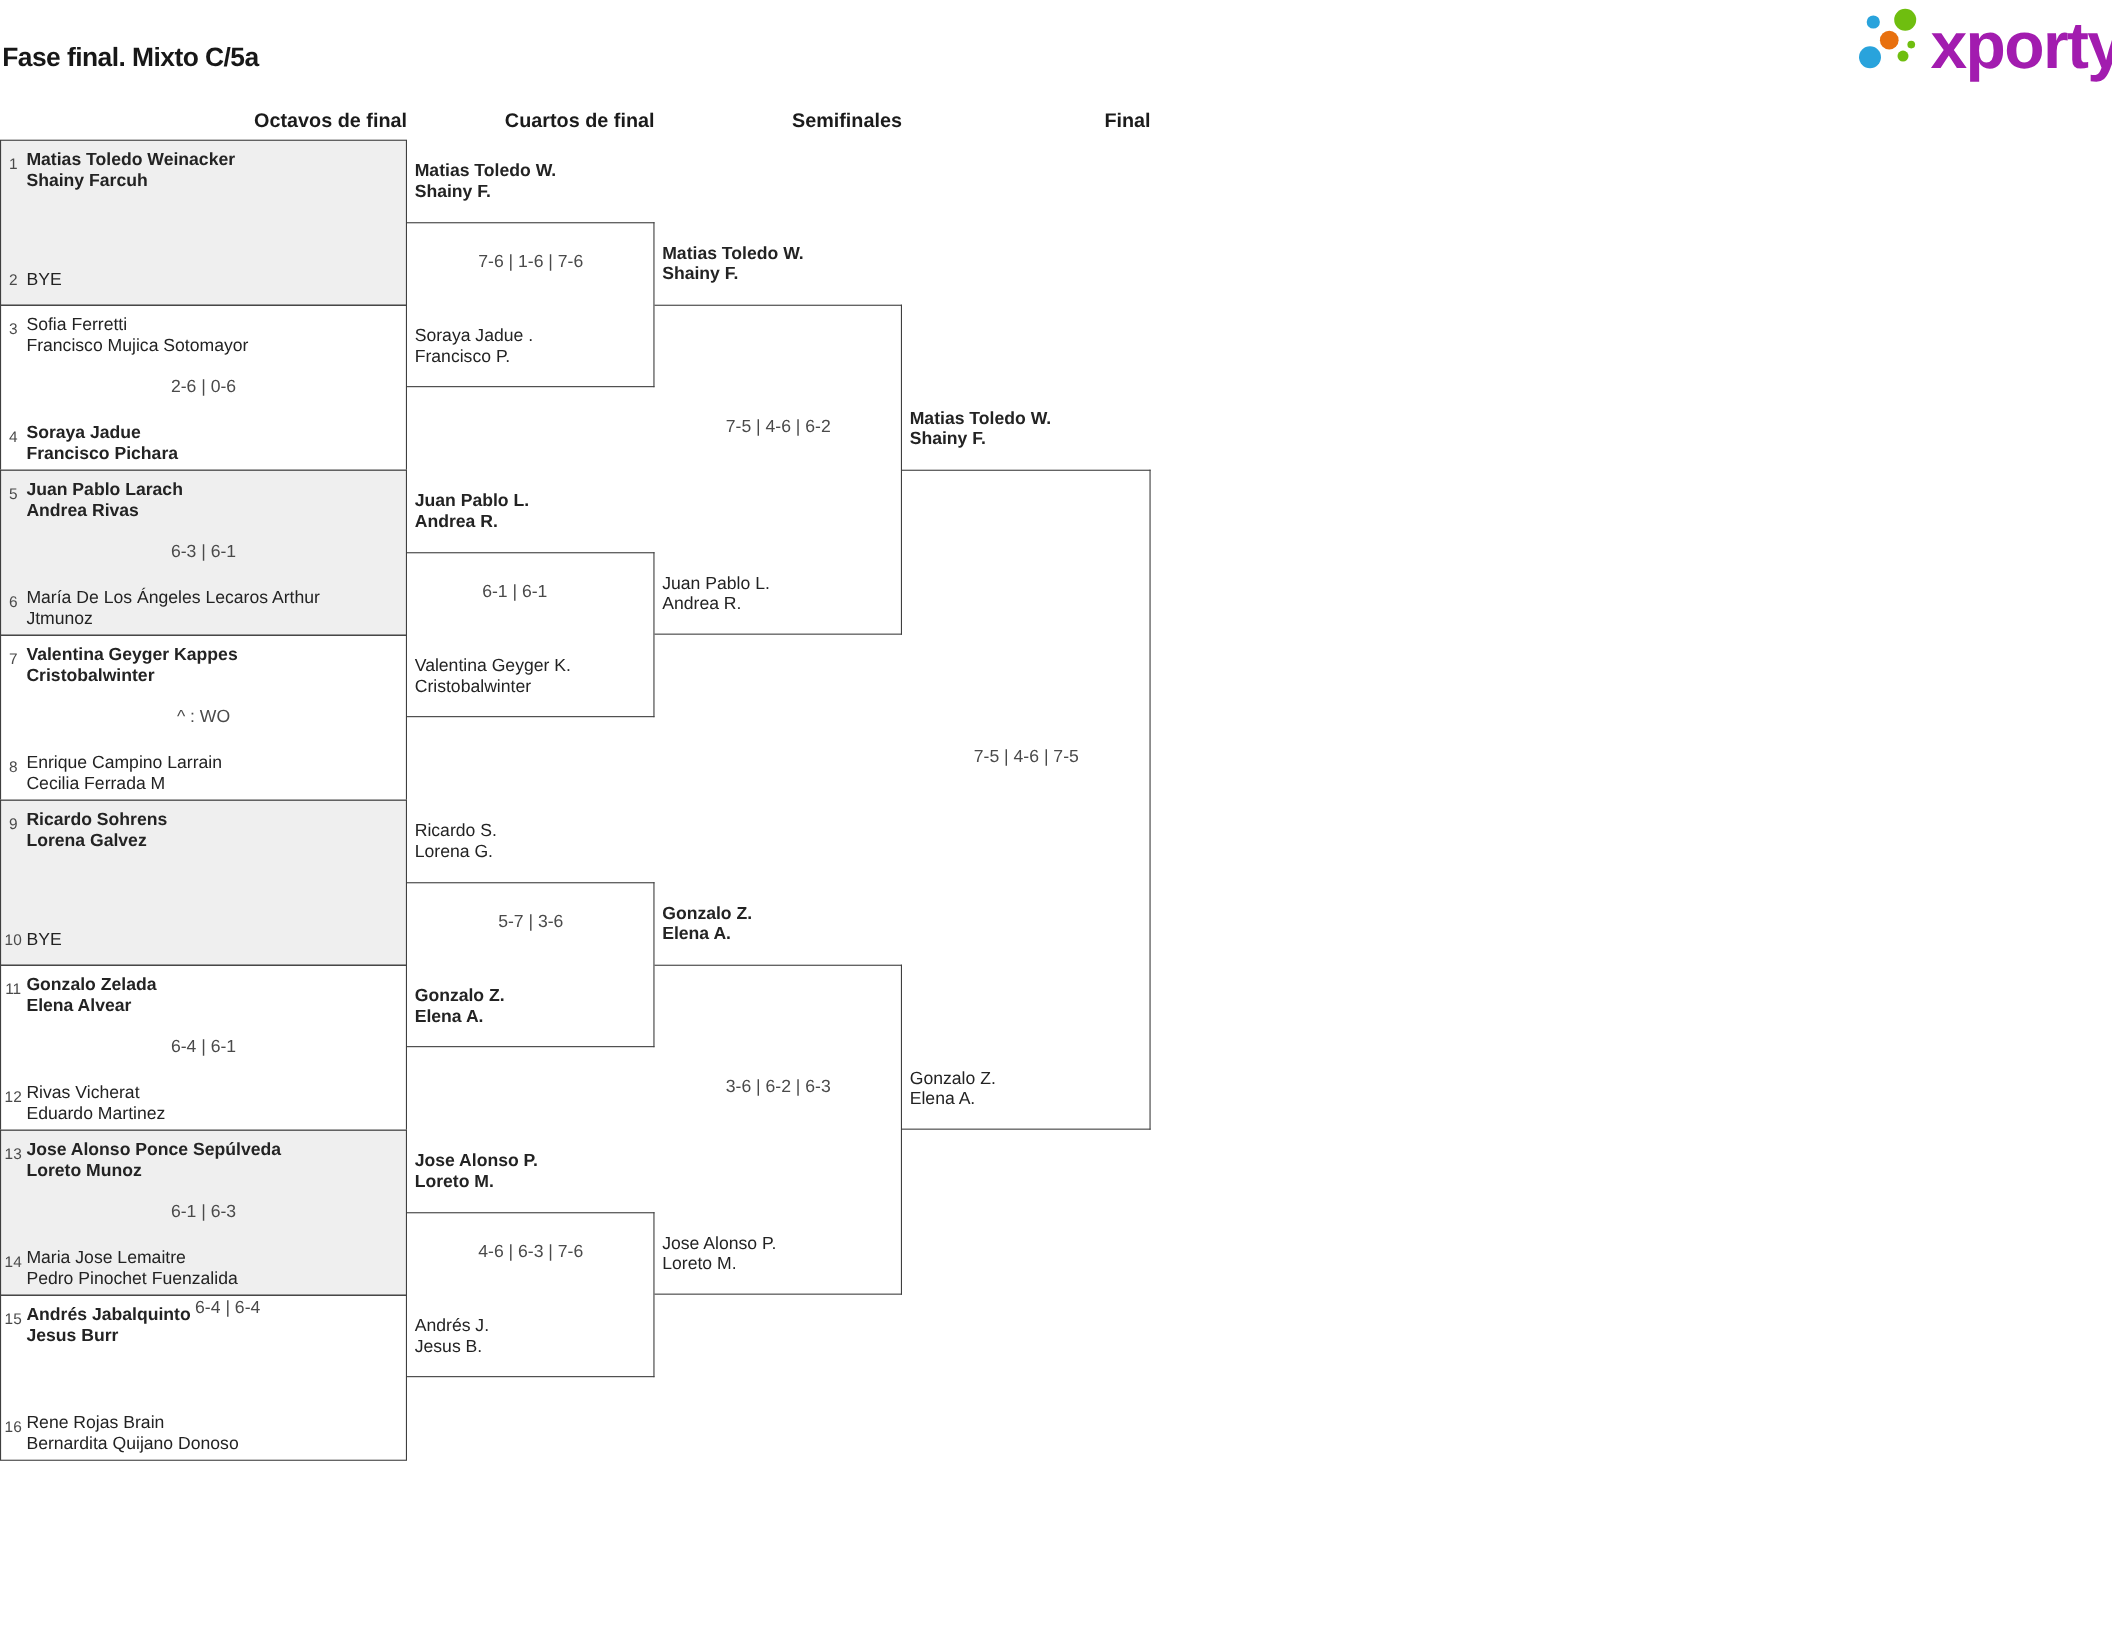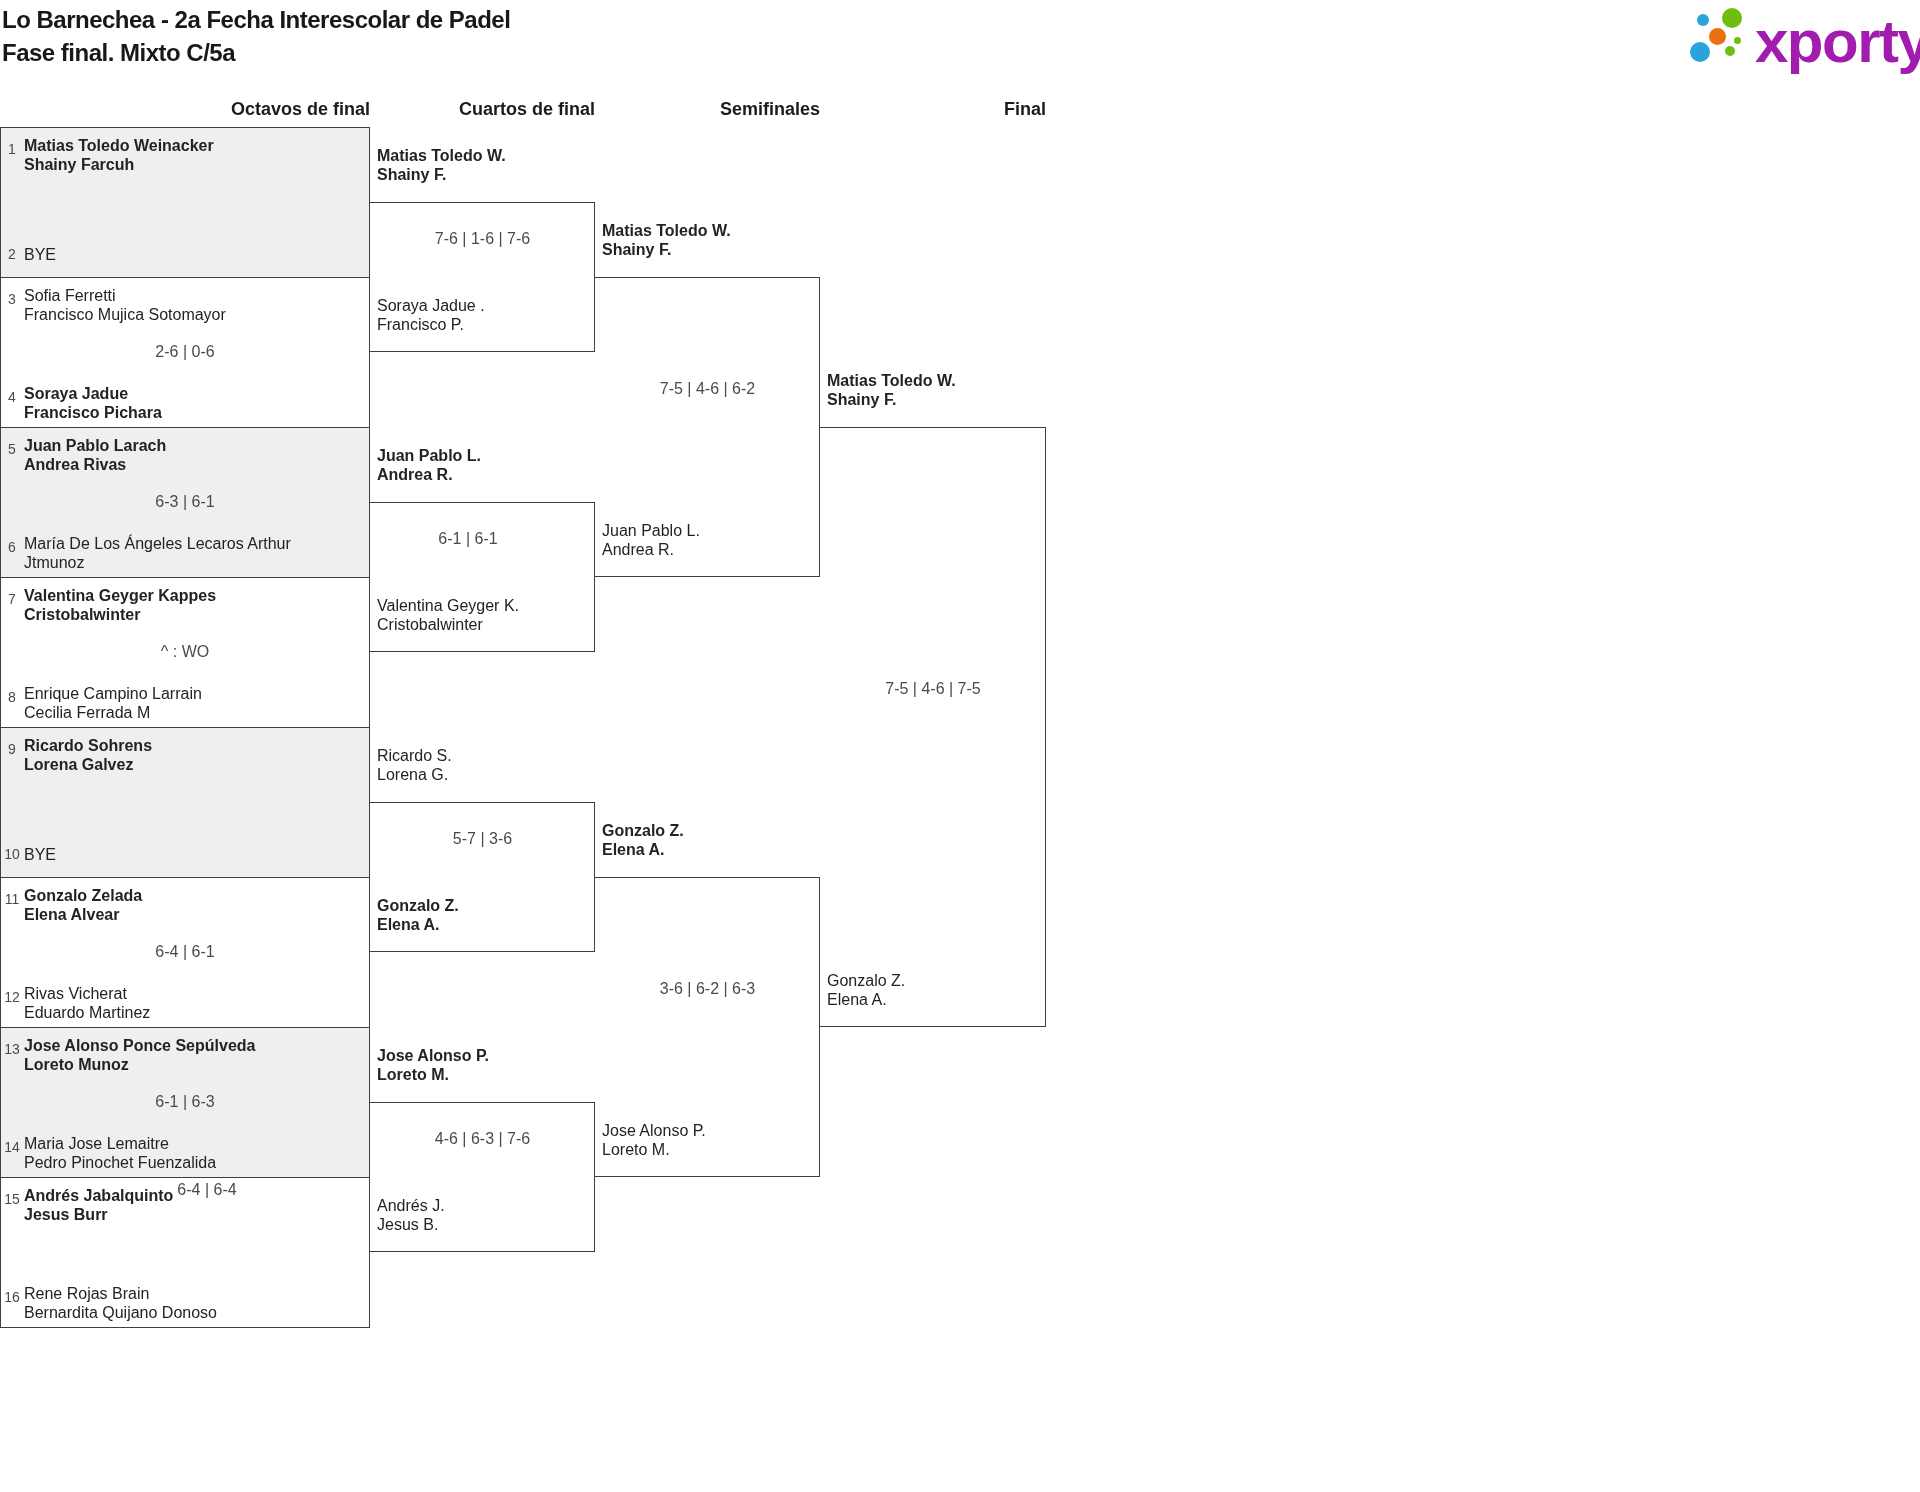--- a/index.html
+++ b/index.html
@@ -17,21 +17,20 @@
   .sc{font-size:16px;color:#4a4a4a;text-align:center;line-height:20px}
   .sd{font-size:14px;line-height:19px;color:#4a4a4a;width:18px;text-align:center}
   .dot{border-radius:50%}
   .logo-text{font-size:60px;font-weight:800;color:#a21caf;letter-spacing:-1.5px;line-height:1;white-space:nowrap}
 </style>
 </head>
 <body>
 
 <div id="stage">
 
-  <div class="abs ttl" style="left:2px;top:6px">Lo Barnechea - 2a Fecha Interescolar de Padel</div>
   <div class="abs ttl" style="left:2px;top:39px">Fase final. Mixto C/5a</div>
 
   <div>
     <div class="abs dot" style="left:1697px;top:14px;width:12px;height:12px;background:#29a3dc"></div>
     <div class="abs dot" style="left:1722px;top:8px;width:20px;height:20px;background:#6fbe0f"></div>
     <div class="abs dot" style="left:1709px;top:28px;width:17px;height:17px;background:#e8700e"></div>
     <div class="abs dot" style="left:1734px;top:37px;width:7px;height:7px;background:#6fbe0f"></div>
     <div class="abs dot" style="left:1690px;top:42px;width:20px;height:20px;background:#29a3dc"></div>
     <div class="abs dot" style="left:1725px;top:46px;width:10px;height:10px;background:#6fbe0f"></div>
     <div class="abs logo-text" style="left:1755px;top:12px">xporty</div>

